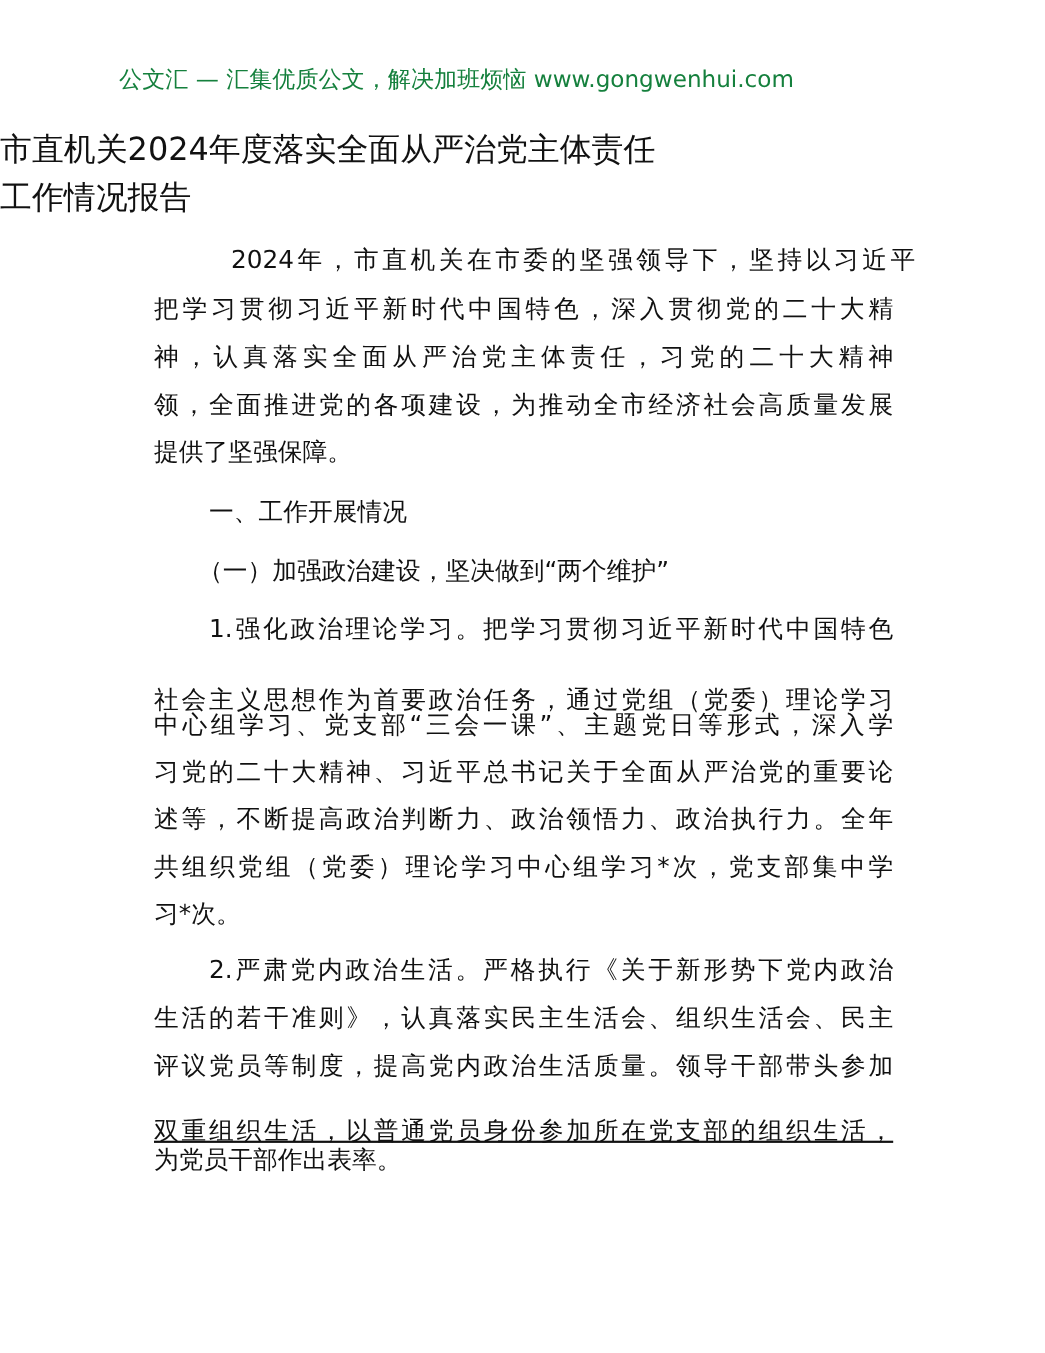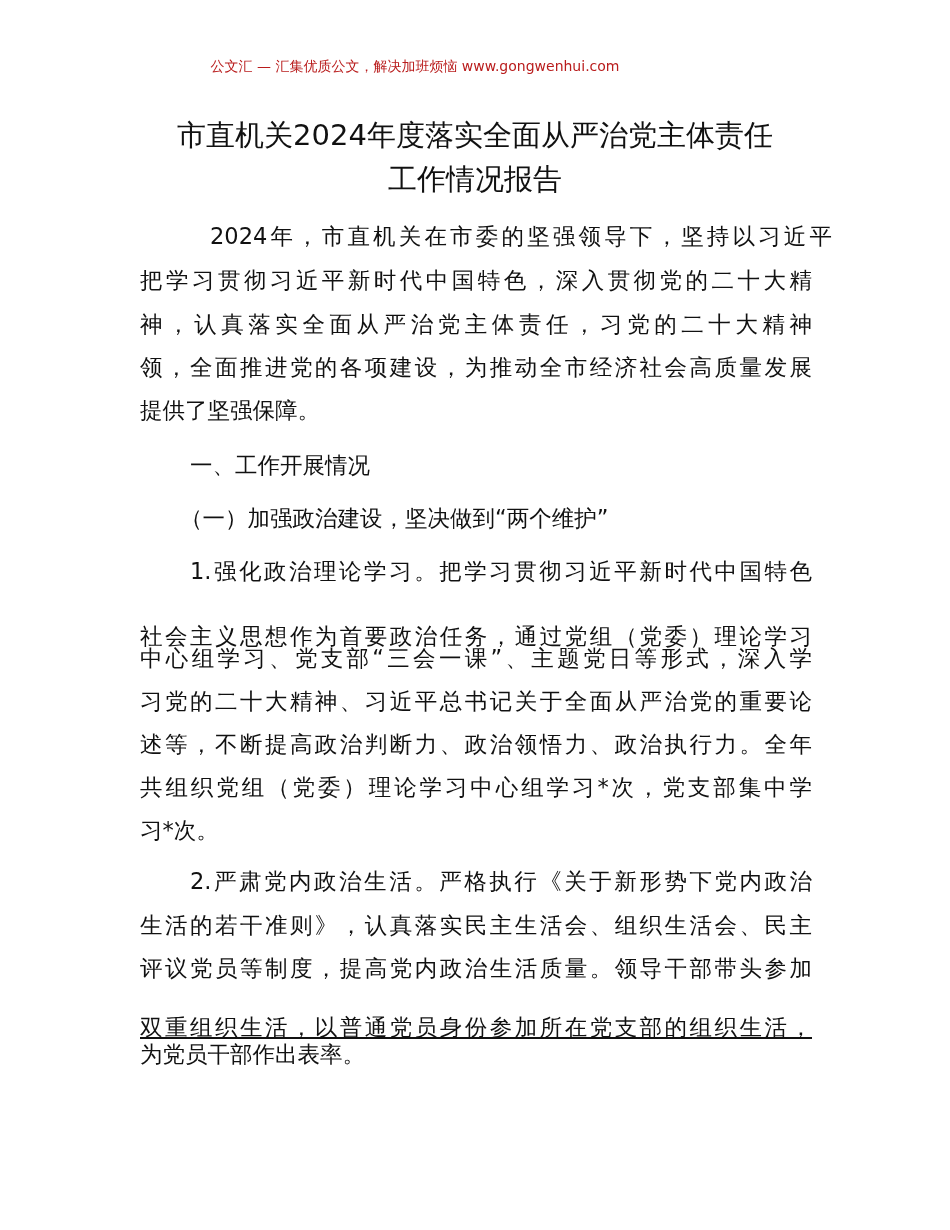--- a/index.html
+++ b/index.html
@@ -1,20 +1,20 @@
 <!DOCTYPE html>
 <html><head>
 <meta charset="utf-8">
 <style>
   html, body { margin:0; padding:0; background:#ffffff; }
   body { width:950px; height:1230px; position:relative; overflow:hidden;
          font-family:"DejaVu Sans", "Liberation Sans", sans-serif; color:#111; }
   .header { position:absolute; top:58px; left:0; width:830px; text-align:center;
-            color:#b91c1c; font-size:14px; letter-spacing:0px; }
-  .title { position:absolute; left:0; width:950px; text-align:center;
+            color:#15803d; font-size:21px; letter-spacing:0px; }
+  .title { position:absolute; left:0; width:950px; 
            font-size:29px; color:#111; }
   .line { position:absolute; left:140px; width:672px; font-size:22.5px;
           white-space:nowrap; text-align:justify; text-align-last:justify; }
   .line.last { text-align-last:left; }
   .line.indent { left:190px; width:622px; }
 </style>
 </head>
 <body>
 
 <div class="header">公文汇 — 汇集优质公文，解决加班烦恼 www.gongwenhui.com</div>

